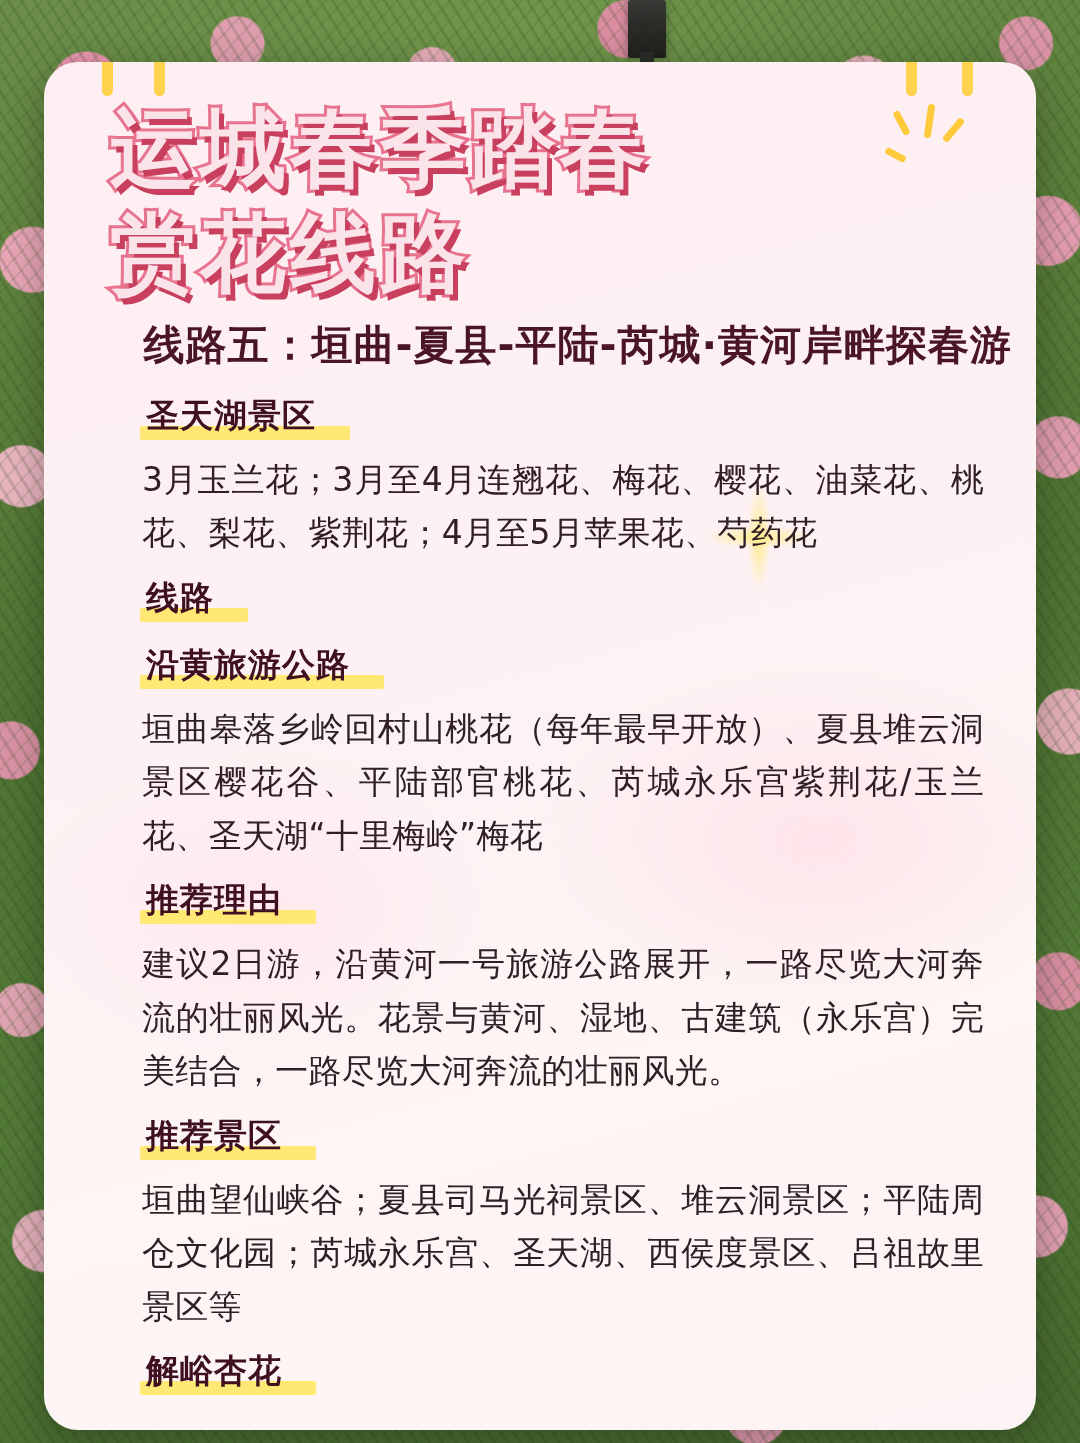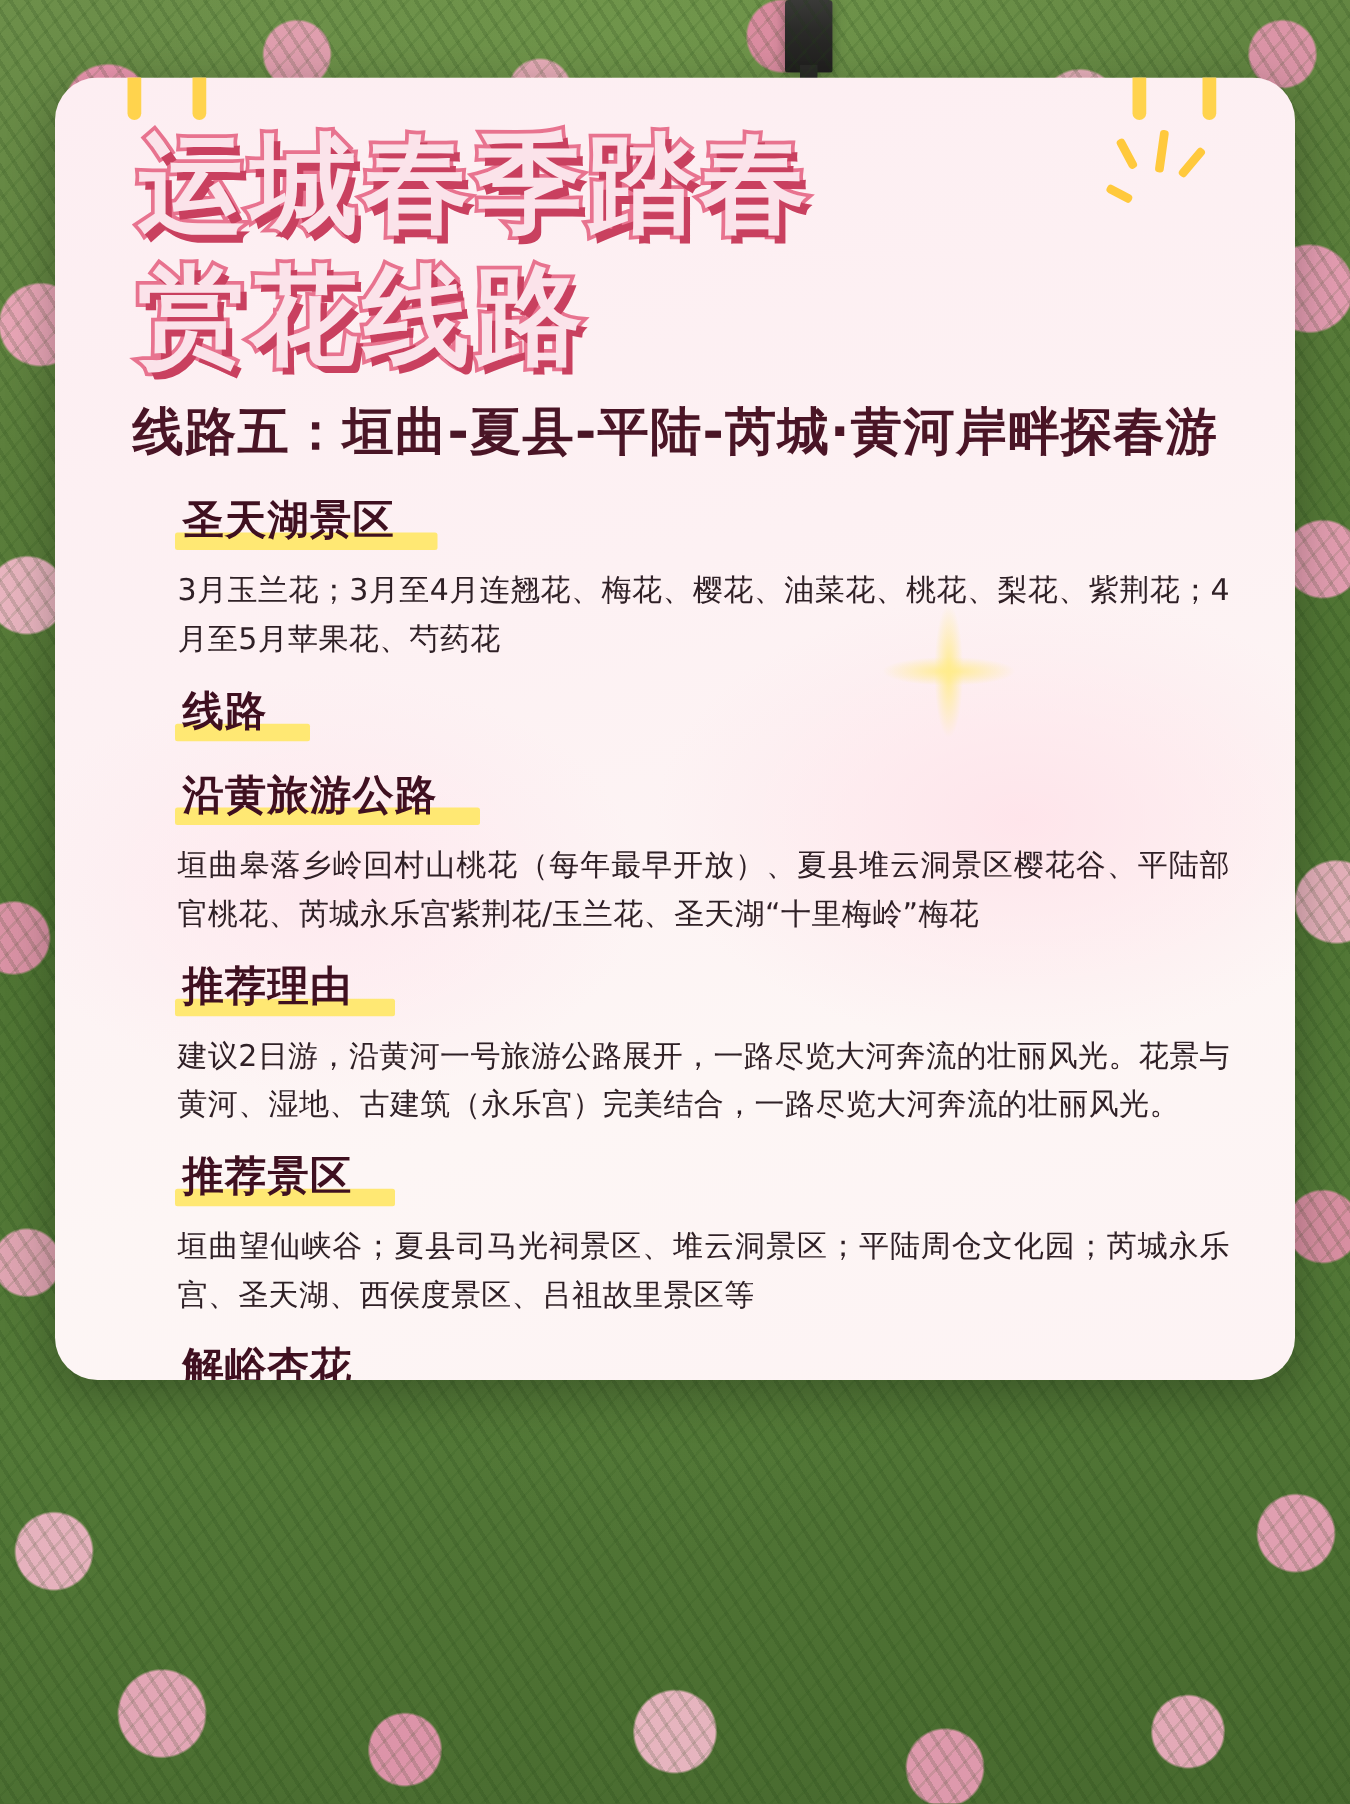--- a/index.html
+++ b/index.html
@@ -67,21 +67,21 @@
     position:absolute; left:12px; top:52px; width:14px; height:30px;
     background:#2a2a28;
   }
 
   
   #card {
     position: absolute;
     left: 44px;
     top: 62px;
     width: 992px;
-    height: 1042px;
+    height: 1368px;
     border-radius: 34px;
     background:
       radial-gradient(ellipse 420px 260px at 78% 57%, rgba(255,226,233,0.85) 0%, rgba(255,240,244,0) 70%),
       radial-gradient(ellipse 360px 240px at 22% 62%, rgba(255,228,236,0.7) 0%, rgba(255,240,244,0) 70%),
       linear-gradient(165deg, #fdeef2 0%, #fdf1f3 40%, #fdf6f5 72%, #fdf3f4 100%);
     box-shadow: 0 10px 38px rgba(0,0,0,0.28);
     overflow: hidden;
   }
 
   
@@ -139,20 +139,21 @@
 
   
   #subtitle {
     margin: 10px 24px 0 62px;
     font-family: "DejaVu Sans", sans-serif;
     font-weight: bold;
     font-size: 41px;
     line-height: 1.42;
     color: #4a1526;
     letter-spacing: 1px;
+    text-align: right;
   }
 
   
   #sections { margin: 8px 46px 0 58px; position: relative; }
 
   .sec { margin-top: 4px; }
 
   .sec-head {
     display: inline-block;
     position: relative;
@@ -172,21 +173,21 @@
     bottom: 1px;
     height: 14px;
     background: #ffe873;
     z-index: -1;
     border-radius: 2px;
   }
 
   .sec-body {
     margin: 8px 6px 0 40px;
     font-family: "DejaVu Sans", sans-serif;
-    font-size: 24px;
+    font-size: 33px;
     line-height: 1.62;
     color: #2f2026;
     letter-spacing: 0.3px;
     text-align: justify;
   }
 </style>
 </head>
 <body>
 
 <div id="bg">

